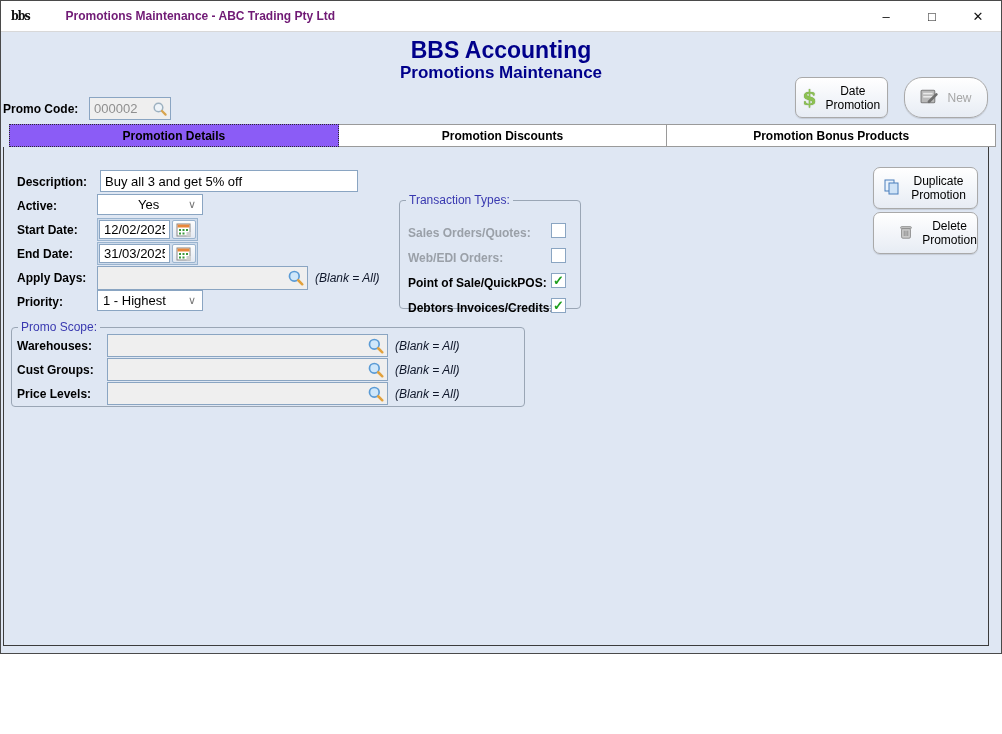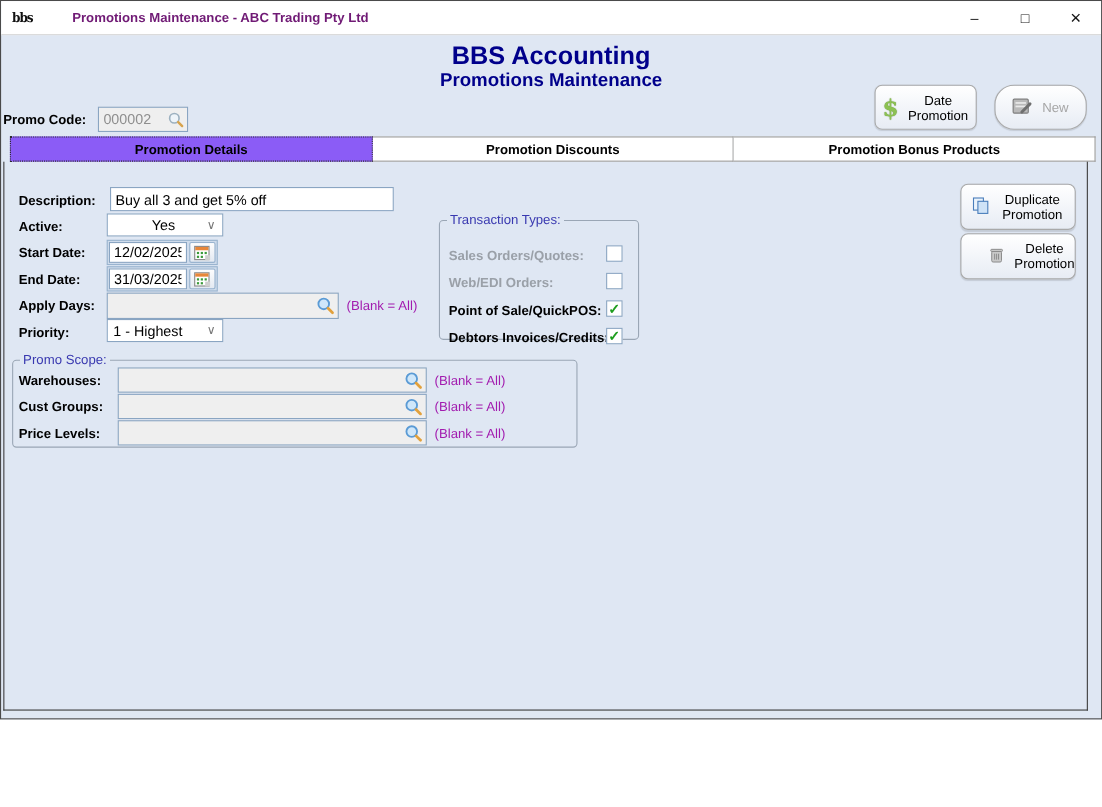--- a/index.html
+++ b/index.html
@@ -24,21 +24,21 @@
   .lookup .mag { position:absolute; right:2px; top:50%; transform:translateY(-50%); }
   .lookup input { position:absolute; left:0; top:0; width:calc(100% - 24px); height:100%; border:none; background:transparent; font-size:13px; color:#8f8f8f; padding:0 4px; font-family:"Liberation Sans",sans-serif; }
 
   .selectbox { position:absolute; border:1px solid #8aa5c2; background:#fff; font-size:13px; display:flex; align-items:center; padding:0 5px; }
   .selectbox .chev { position:absolute; right:6px; color:#777; font-size:11px; }
 
   .dategrp { position:absolute; display:flex; border:1px solid #9ab4cf; background:#cfdcec; padding:1px; }
   .dategrp input { width:71px; height:19px; border:1px solid #8aa5c2; background:#fff; font-size:13px; padding:0 4px; font-family:"Liberation Sans",sans-serif; }
   .calbtn { width:24px; height:19px; margin-left:2px; background:linear-gradient(#fdfdfd,#e3e9f2); border:1px solid #9ab4cf; border-radius:2px; display:flex; align-items:center; justify-content:center; cursor:default; }
 
-  .note { position:absolute; font-size:12px; color:#a21caf; white-space:nowrap; }
+  .note { position:absolute; font-size:12px; font-style:italic; color:#0f172a; white-space:nowrap; }
 
   .btn { position:absolute; border:1px solid #a9a9a9; border-radius:7px; background:linear-gradient(#ffffff,#e7ecf4); display:flex; align-items:center; justify-content:center; gap:8px; font-size:12px; color:#000; cursor:default; text-align:center; box-shadow:0 1px 1px rgba(0,0,0,0.12); }
   .btn.disabled { color:#a6a6a6;border-radius:18px; }
 
   
   .tabs { position:absolute; left:8px; top:123px; width:987px; height:23px; display:flex; }
   .tab { flex:1; border:1px solid #9a9a9a; border-left-width:0; background:#ffffff; display:flex; align-items:center; justify-content:center; font-size:12px; font-weight:bold; color:#000; cursor:default; }
   .tab:first-child { border-left-width:1px; }
   .tab.active { background:#8b5cf6; border:1px dotted #2d2d2d; }
 

